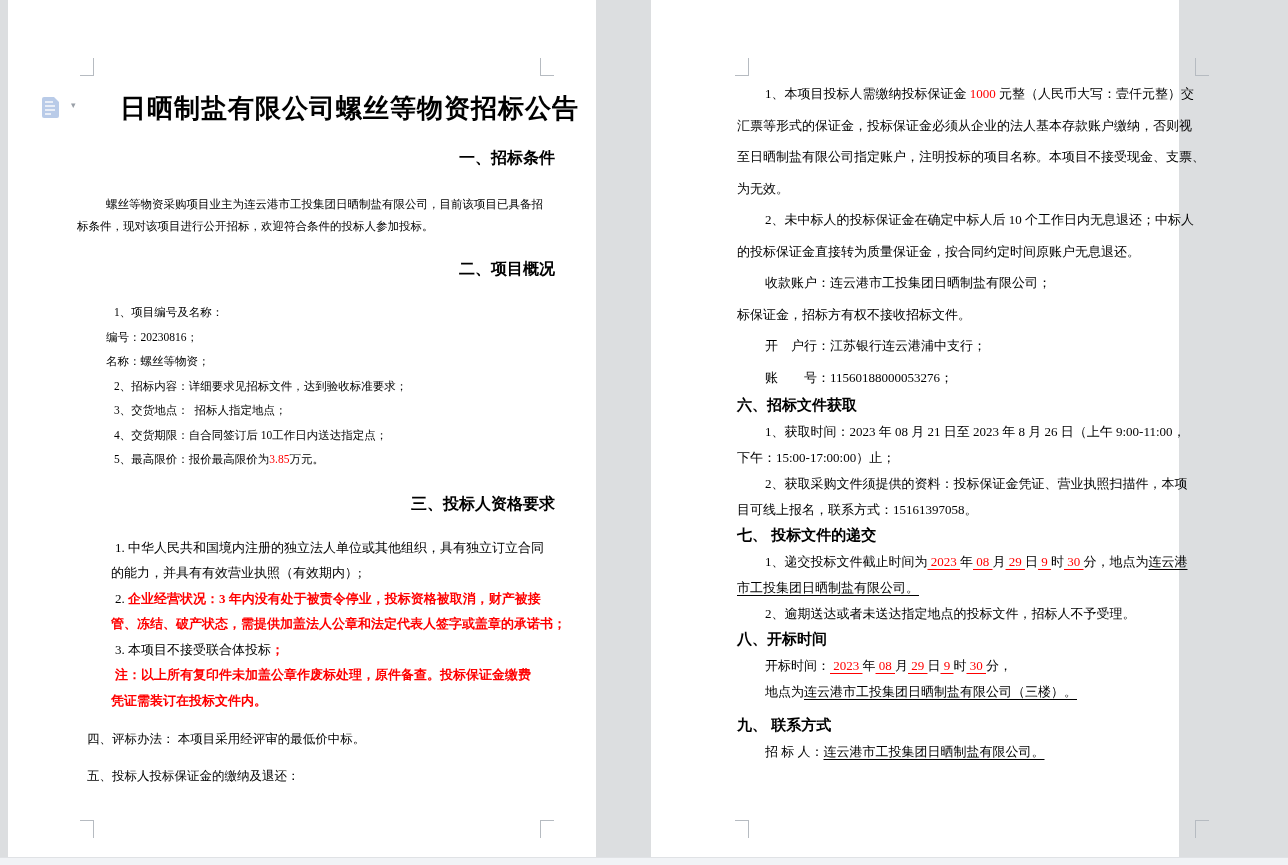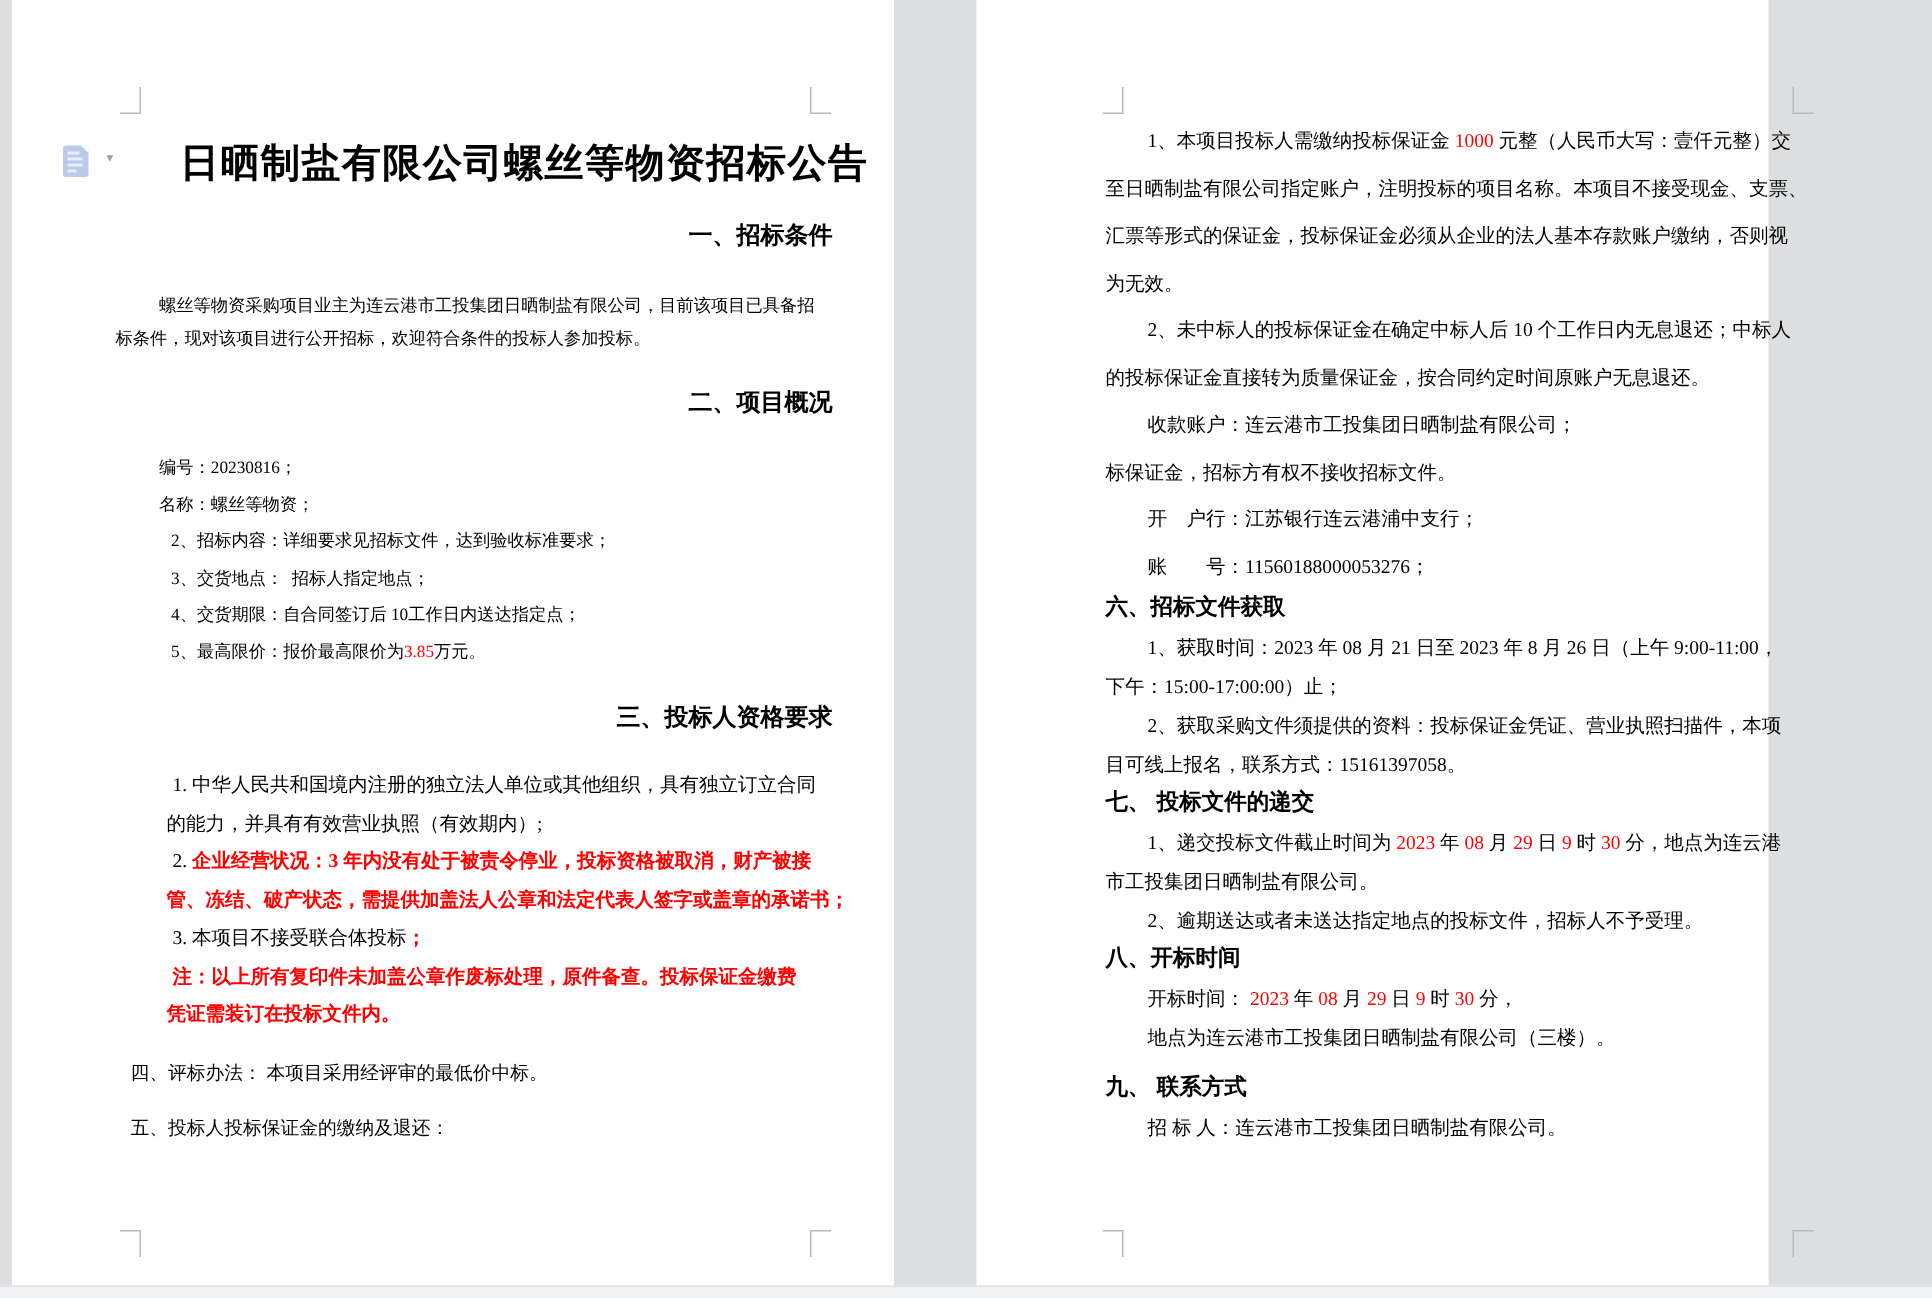--- a/index.html
+++ b/index.html
@@ -9,21 +9,21 @@
   #page1{left:8px;width:588px;}
   #page2{left:651px;width:528px;}
   #bottom-strip{position:absolute;left:0;top:857px;width:1288px;height:8px;background:#f1f3f6;border-top:1px solid #e0e2e5;}
   .ta{position:absolute;top:0;}
   #ta1{left:69px;width:478px;}
   #ta2{left:86px;width:459px;}
 
   .ln{white-space:pre;color:#000;}
   .red{color:#ff0000;}
   .bold{font-weight:bold;}
-  .ul{text-underline-offset:3px;}
+  .ul{text-decoration:underline;text-underline-offset:3px;}
 
   
   #ta1 .t{margin:92px 0 0 43px;font-size:26px;line-height:34px;font-weight:bold;letter-spacing:1px;}
   #ta1 .hd{margin:20px 0 0 11px;font-size:16px;line-height:23px;font-weight:bold;font-family:"Liberation Sans",sans-serif;text-align:right;}
   #ta1 .p{font-size:11.5px;line-height:22px;}
   #ta1 .hd + .p{margin-top:24px;}
   #ta1 .it{font-size:11.5px;line-height:24.5px;margin-left:37px;}
   #ta1 .it.sub{margin-left:29px;}
   #ta1 .hd + .it{margin-top:20px;}
   #ta1 .q{font-size:13px;line-height:25.5px;margin-left:34px;}
@@ -68,20 +68,21 @@
     <div class="cm tl" style="left:72px;top:58px;"></div>
     <div class="cm tr" style="left:532px;top:58px;"></div>
     <div class="cm bl" style="left:72px;top:820px;"></div>
     <div class="cm br" style="left:532px;top:820px;"></div>
     <div class="ta" id="ta1">
         <div class="ln t"><span>日晒制盐有限公司螺丝等物资招标公告</span></div>
         <div class="ln hd"><span>一、招标条件</span></div>
         <div class="ln p ml29"><span>螺丝等物资采购项目业主为连云港市工投集团日晒制盐有限公司，目前该项目已具备招</span></div>
         <div class="ln p"><span>标条件，现对该项目进行公开招标，欢迎符合条件的投标人参加投标。</span></div>
         <div class="ln hd"><span>二、项目概况</span></div>
+        <div class="ln it"><span>1、项目编号及名称：</span></div>
         <div class="ln it sub"><span>编号：20230816；</span></div>
         <div class="ln it sub"><span>名称：螺丝等物资；</span></div>
         <div class="ln it"><span>2、招标内容：详细要求见招标文件，达到验收标准要求；</span></div>
         <div class="ln it"><span>3、交货地点：  招标人指定地点；</span></div>
         <div class="ln it"><span>4、交货期限：自合同签订后 10工作日内送达指定点；</span></div>
         <div class="ln it"><span>5、最高限价：报价最高限价为</span><span class="red">3.85</span><span>万元。</span></div>
         <div class="ln hd"><span>三、投标人资格要求</span></div>
         <div class="ln q ml38"><span>1. 中华人民共和国境内注册的独立法人单位或其他组织，具有独立订立合同</span></div>
         <div class="ln q"><span>的能力，并具有有效营业执照（有效期内）;</span></div>
         <div class="ln q ml38"><span>2. </span><span class="red bold">企业经营状况：3 年内没有处于被责令停业，投标资格被取消，财产被接</span></div>
@@ -94,22 +95,22 @@
       </div>
   </div>
 
   <div class="pg" id="page2">
     <div class="cm tl" style="left:84px;top:58px;"></div>
     <div class="cm tr" style="left:544px;top:58px;"></div>
     <div class="cm bl" style="left:84px;top:820px;"></div>
     <div class="cm br" style="left:544px;top:820px;"></div>
     <div class="ta" id="ta2">
         <div class="ln b mi"><span>1、本项目投标人需缴纳投标保证金 </span><span class="red">1000</span><span> 元整（人民币大写：壹仟元整）交</span></div>
+        <div class="ln b"><span>汇票等形式的保证金，投标保证金必须从企业的法人基本存款账户缴纳，否则视</span></div>
         <div class="ln b"><span>至日晒制盐有限公司指定账户，注明投标的项目名称。本项目不接受现金、支票、</span></div>
-        <div class="ln b"><span>汇票等形式的保证金，投标保证金必须从企业的法人基本存款账户缴纳，否则视</span></div>
         <div class="ln b"><span>为无效。</span></div>
         <div class="ln b mi"><span>2、未中标人的投标保证金在确定中标人后 10 个工作日内无息退还；中标人</span></div>
         <div class="ln b"><span>的投标保证金直接转为质量保证金，按合同约定时间原账户无息退还。</span></div>
         <div class="ln b mi"><span>收款账户：连云港市工投集团日晒制盐有限公司；</span></div>
         <div class="ln b"><span>标保证金，招标方有权不接收招标文件。</span></div>
         <div class="ln b mi"><span>开　户行：江苏银行连云港浦中支行；</span></div>
         <div class="ln b mi"><span>账　　号：11560188000053276；</span></div>
         <div class="ln h"><span>六、招标文件获取</span></div>
         <div class="ln s mi"><span>1、获取时间：2023 年 08 月 21 日至 2023 年 8 月 26 日（上午 9:00-11:00，</span></div>
         <div class="ln s"><span>下午：15:00-17:00:00）止；</span></div>

